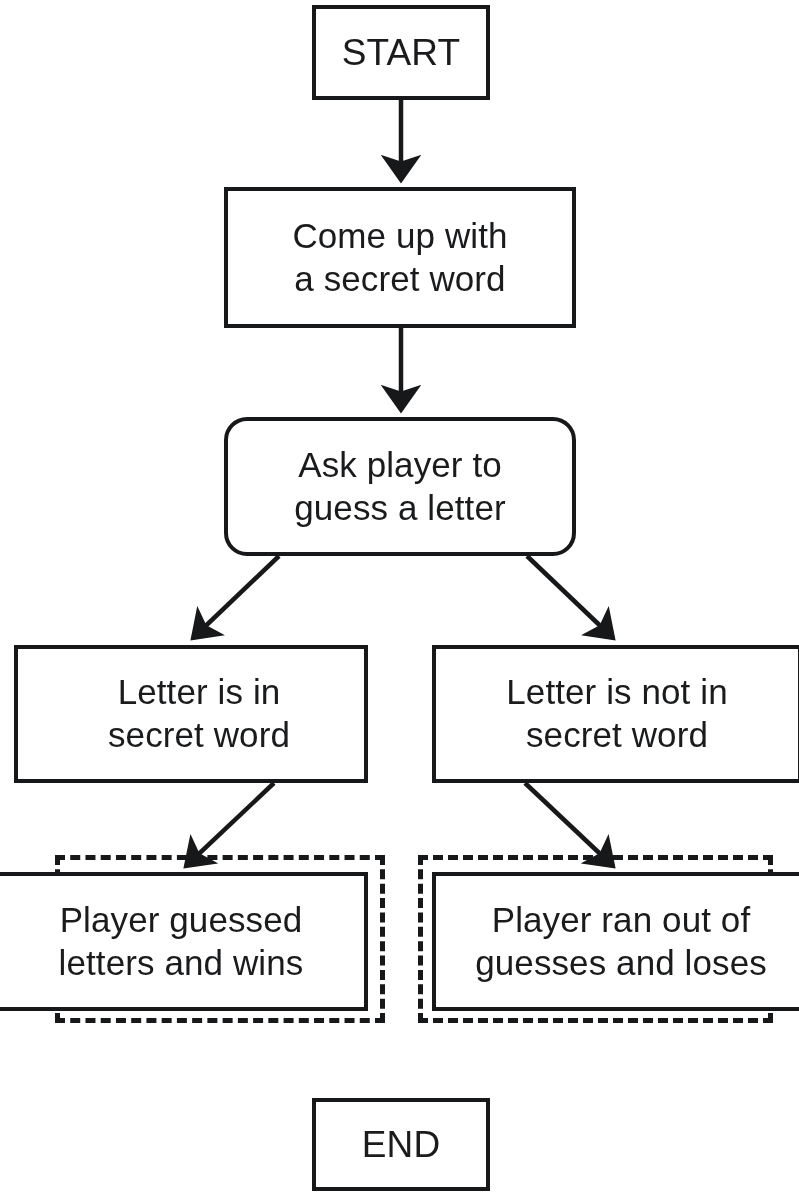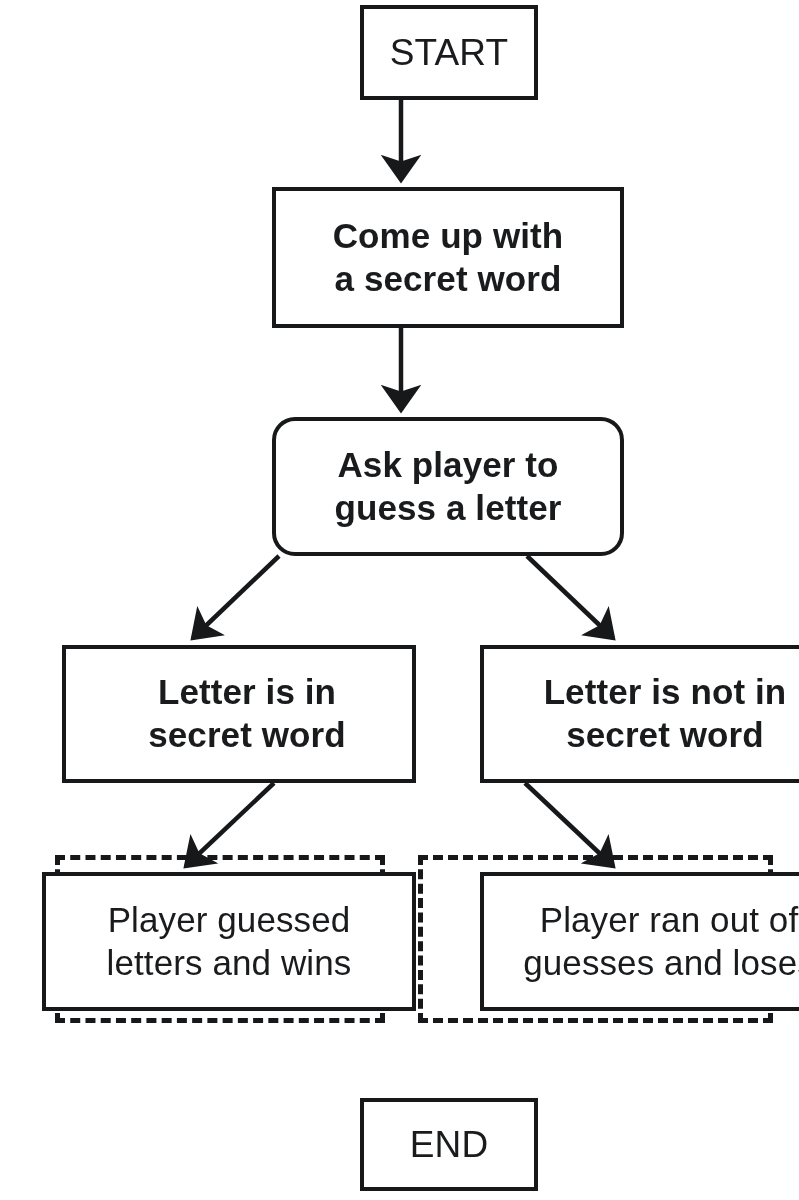--- a/index.html
+++ b/index.html
@@ -29,34 +29,33 @@
     background: #ffffff;
     display: flex;
     align-items: center;
     justify-content: center;
     text-align: center;
     color: #1a1b1d;
     line-height: 1.22;
     letter-spacing: 0.1px;
     white-space: pre-line;
     overflow: visible;
-    margin-left: 48px;
   }
   .node-label {
     display: block;
     width: 100%;
     white-space: pre-line;
   }
   .terminal {
     font-size: 37px;
     font-weight: 400;
   }
   .process {
     font-size: 35px;
-    font-weight: 700;
+    font-weight: 400;
   }
   .outcome {
     font-size: 35px;
     font-weight: 400;
   }
   .dashed-box {
     position: absolute;
     box-sizing: border-box;
     border: 5px dashed #17181a;
     background: transparent;

